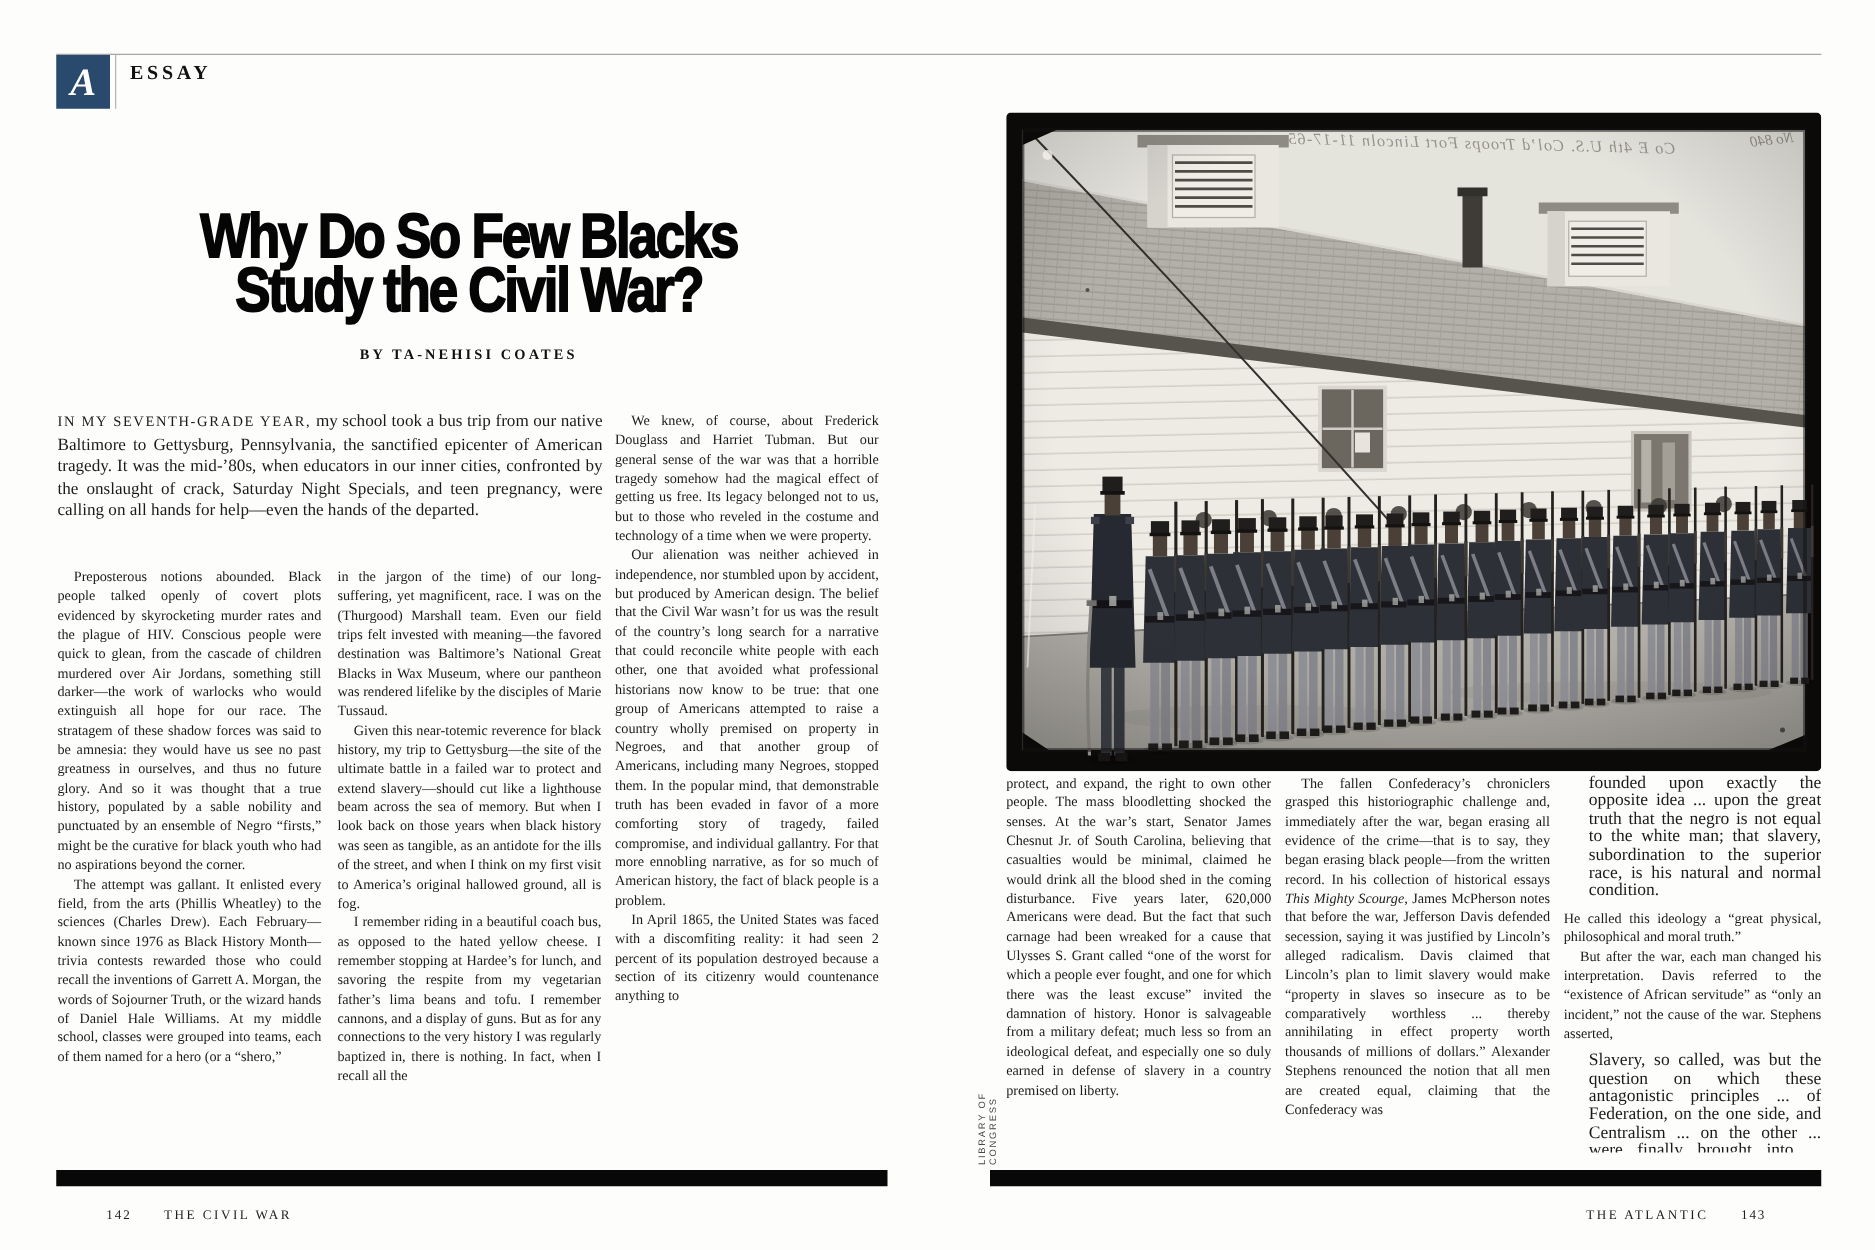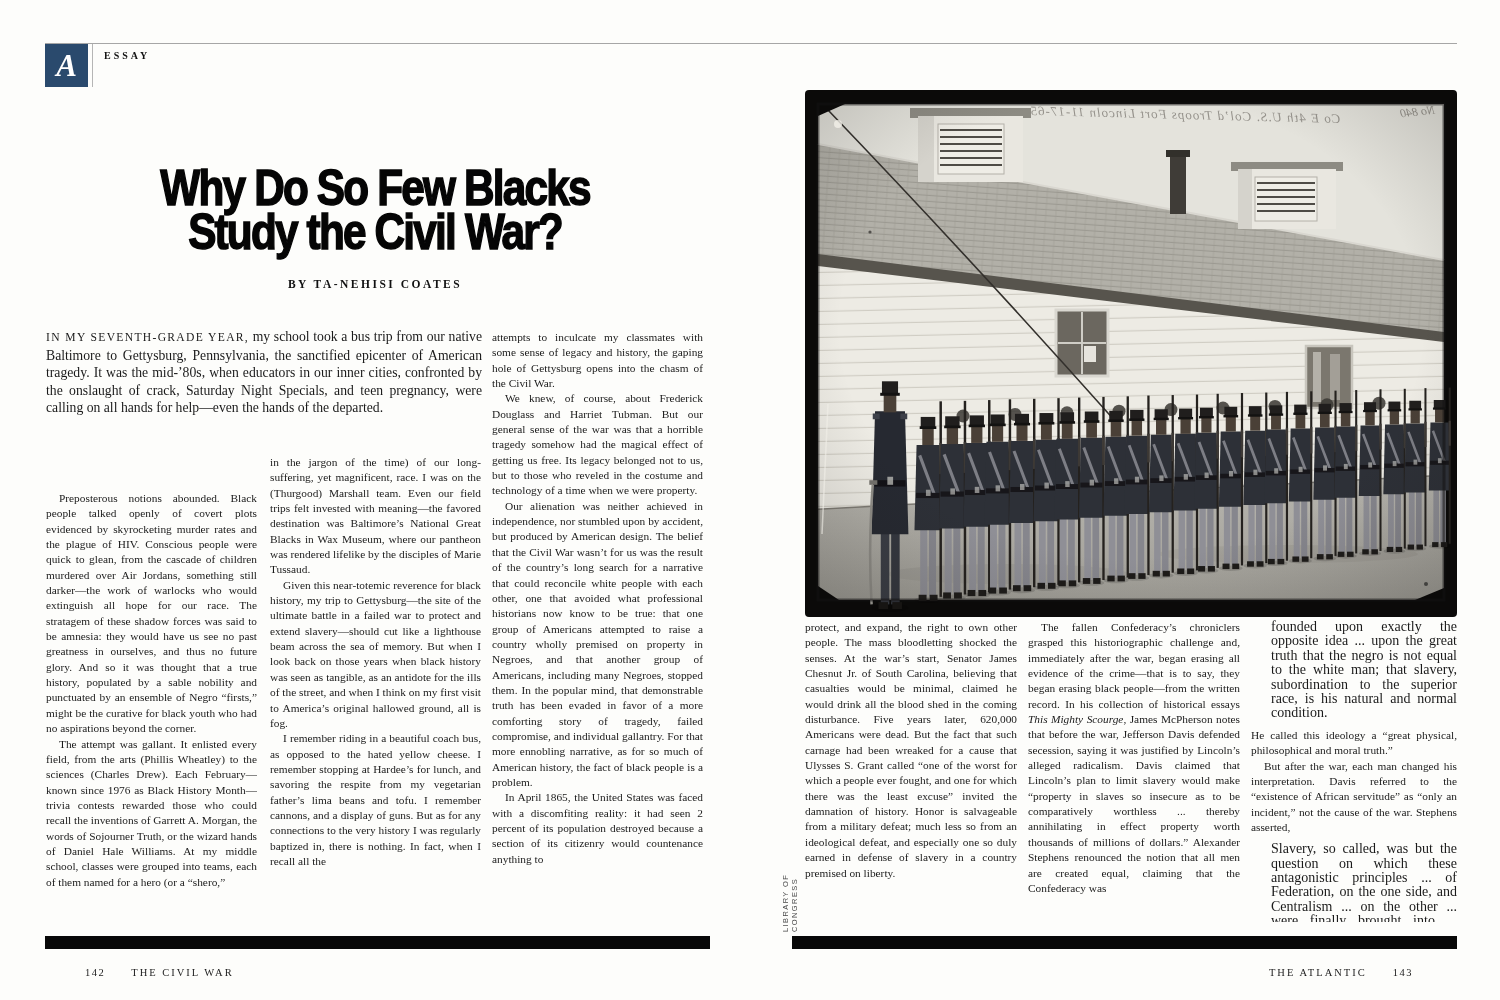--- a/index.html
+++ b/index.html
@@ -4,41 +4,41 @@
 <style>
   html,body{margin:0;padding:0;background:#e8e8e8;}
   #page{position:relative;width:1500px;height:1000px;background:#fdfdfb;overflow:hidden;
         font-family:"Liberation Serif","DejaVu Serif",serif;color:#1a1a1a;}
   
   .toprule{position:absolute;left:45px;top:43px;width:1412px;height:1px;background:#a6a6a6;}
   .logo{position:absolute;left:45px;top:44px;width:43px;height:43px;background:#2a4a6d;
         color:#fff;display:flex;align-items:center;justify-content:center;
         font-family:"Liberation Serif",serif;font-style:italic;font-size:31px;font-weight:bold;}
   .logosep{position:absolute;left:92px;top:44px;width:1px;height:43px;background:#b5b5b5;}
-  .kicker{position:absolute;left:104px;top:50px;font-size:10px;font-weight:bold;
+  .kicker{position:absolute;left:104px;top:50px;font-size:16px;font-weight:bold;
           letter-spacing:3px;color:#111;font-family:"Liberation Serif",serif;}
   
   .title{position:absolute;left:46px;top:166px;width:658px;text-align:center;
          font-family:"Liberation Sans","DejaVu Sans",sans-serif;font-weight:bold;
          font-size:47px;line-height:41px;letter-spacing:-2px;color:#050505;
          transform:scaleX(.9) scaleY(1.06);transform-origin:center top;
          -webkit-text-stroke:1.4px #050505;}
   .byline{position:absolute;left:46px;top:278px;width:658px;text-align:center;
           font-size:11.5px;font-weight:bold;letter-spacing:2.5px;color:#111;}
   
   .lead{position:absolute;left:46px;top:328px;width:436px;height:124px;overflow:hidden;
         font-size:13.7px;line-height:17.6px;text-align:justify;}
   .lead .sc{font-size:11.6px;letter-spacing:1.3px;}
   
   .col{position:absolute;font-size:11.35px;line-height:15.35px;text-align:justify;
        overflow:hidden;hyphens:auto;-webkit-hyphens:auto;}
   .col p{margin:0;}
   .col p.ind{text-indent:13px;}
   .col blockquote{margin:7px 0 7px 20px;font-size:14px;line-height:14.4px;text-align:justify;}
-  #c1{left:46px;top:455px;width:211px;height:470px;margin-top:36px;}
+  #c1{left:46px;top:455px;width:211px;height:470px;}
   #c2{left:270px;top:455px;width:211px;height:470px;}
   #c3{left:492px;top:330px;width:211px;height:595px;}
   #c4{left:805px;top:620px;width:212px;height:302px;}
   #c5{left:1028px;top:620px;width:212px;height:302px;}
   #c6{left:1251px;top:620px;width:206px;height:302px;}
   .it{font-style:italic;}
   
   .photo{position:absolute;left:805px;top:90px;width:652px;height:527px;}
   .photo svg{position:absolute;left:0;top:0;}
   .caption{position:absolute;right:24px;bottom:20px;width:208px;text-align:right;
@@ -88,21 +88,20 @@
   <div class="col" id="c1">
     <p class="ind">Preposterous notions abounded. Black people talked openly of covert plots evidenced by skyrocketing murder rates and the plague of HIV. Conscious people were quick to glean, from the cascade of children murdered over Air Jordans, something still darker—the work of warlocks who would extinguish all hope for our race. The stratagem of these shadow forces was said to be amnesia: they would have us see no past greatness in ourselves, and thus no future glory. And so it was thought that a true history, populated by a sable nobility and punctuated by an ensemble of Negro “firsts,” might be the curative for black youth who had no aspirations beyond the corner.</p>
     <p class="ind">The attempt was gallant. It enlisted every field, from the arts (Phillis Wheatley) to the sciences (Charles Drew). Each February—known since 1976 as Black History Month—trivia contests rewarded those who could recall the inventions of Garrett A. Morgan, the words of Sojourner Truth, or the wizard hands of Daniel Hale Williams. At my middle school, classes were grouped into teams, each of them named for a hero (or a “shero,”</p>
   </div>
   <div class="col" id="c2">
     <p>in the jargon of the time) of our long-suffering, yet magnificent, race. I was on the (Thurgood) Marshall team. Even our field trips felt invested with meaning—the favored destination was Baltimore’s National Great Blacks in Wax Museum, where our pantheon was rendered lifelike by the disciples of Marie Tussaud.</p>
     <p class="ind">Given this near-totemic reverence for black history, my trip to Gettysburg—the site of the ultimate battle in a failed war to protect and extend slavery—should cut like a lighthouse beam across the sea of memory. But when I look back on those years when black history was seen as tangible, as an antidote for the ills of the street, and when I think on my first visit to America’s original hallowed ground, all is fog.</p>
     <p class="ind">I remember riding in a beautiful coach bus, as opposed to the hated yellow cheese. I remember stopping at Hardee’s for lunch, and savoring the respite from my vegetarian father’s lima beans and tofu. I remember cannons, and a display of guns. But as for any connections to the very history I was regularly baptized in, there is nothing. In fact, when I recall all the</p>
   </div>
   <div class="col" id="c3">
-    <p>attempts to inculcate my classmates with some sense of legacy and history, the gaping hole of Gettysburg opens into the chasm of the Civil War.</p>
     <p class="ind">We knew, of course, about Frederick Douglass and Harriet Tubman. But our general sense of the war was that a horrible tragedy somehow had the magical effect of getting us free. Its legacy belonged not to us, but to those who reveled in the costume and technology of a time when we were property.</p>
     <p class="ind">Our alienation was neither achieved in independence, nor stumbled upon by accident, but produced by American design. The belief that the Civil War wasn’t for us was the result of the country’s long search for a narrative that could reconcile white people with each other, one that avoided what professional historians now know to be true: that one group of Americans attempted to raise a country wholly premised on property in Negroes, and that another group of Americans, including many Negroes, stopped them. In the popular mind, that demonstrable truth has been evaded in favor of a more comforting story of tragedy, failed compromise, and individual gallantry. For that more ennobling narrative, as for so much of American history, the fact of black people is a problem.</p>
     <p class="ind">In April 1865, the United States was faced with a discomfiting reality: it had seen 2 percent of its population destroyed because a section of its citizenry would countenance anything to</p>
   </div>
   <div class="col" id="c4">
     <p>protect, and expand, the right to own other people. The mass bloodletting shocked the senses. At the war’s start, Senator James Chesnut Jr. of South Carolina, believing that casualties would be minimal, claimed he would drink all the blood shed in the coming disturbance. Five years later, 620,000 Americans were dead. But the fact that such carnage had been wreaked for a cause that Ulysses S. Grant called “one of the worst for which a people ever fought, and one for which there was the least excuse” invited the damnation of history. Honor is salvageable from a military defeat; much less so from an ideological defeat, and especially one so duly earned in defense of slavery in a country premised on liberty.</p>
   </div>
   <div class="col" id="c5">
     <p class="ind"><span>The fallen Confederacy’s chroniclers grasped this historiographic challenge and, immediately after the war, began erasing all evidence of the crime—that is to say, they began erasing black people—from the written record. In his collection of historical essays </span><span class="it">This Mighty Scourge</span><span>, James McPherson notes that before the war, Jefferson Davis defended secession, saying it was justified by Lincoln’s alleged radicalism. Davis claimed that Lincoln’s plan to limit slavery would make “property in slaves so insecure as to be comparatively worthless ... thereby annihilating in effect property worth thousands of millions of dollars.” Alexander Stephens renounced the notion that all men are created equal, claiming that the Confederacy was</span></p>
   </div>

